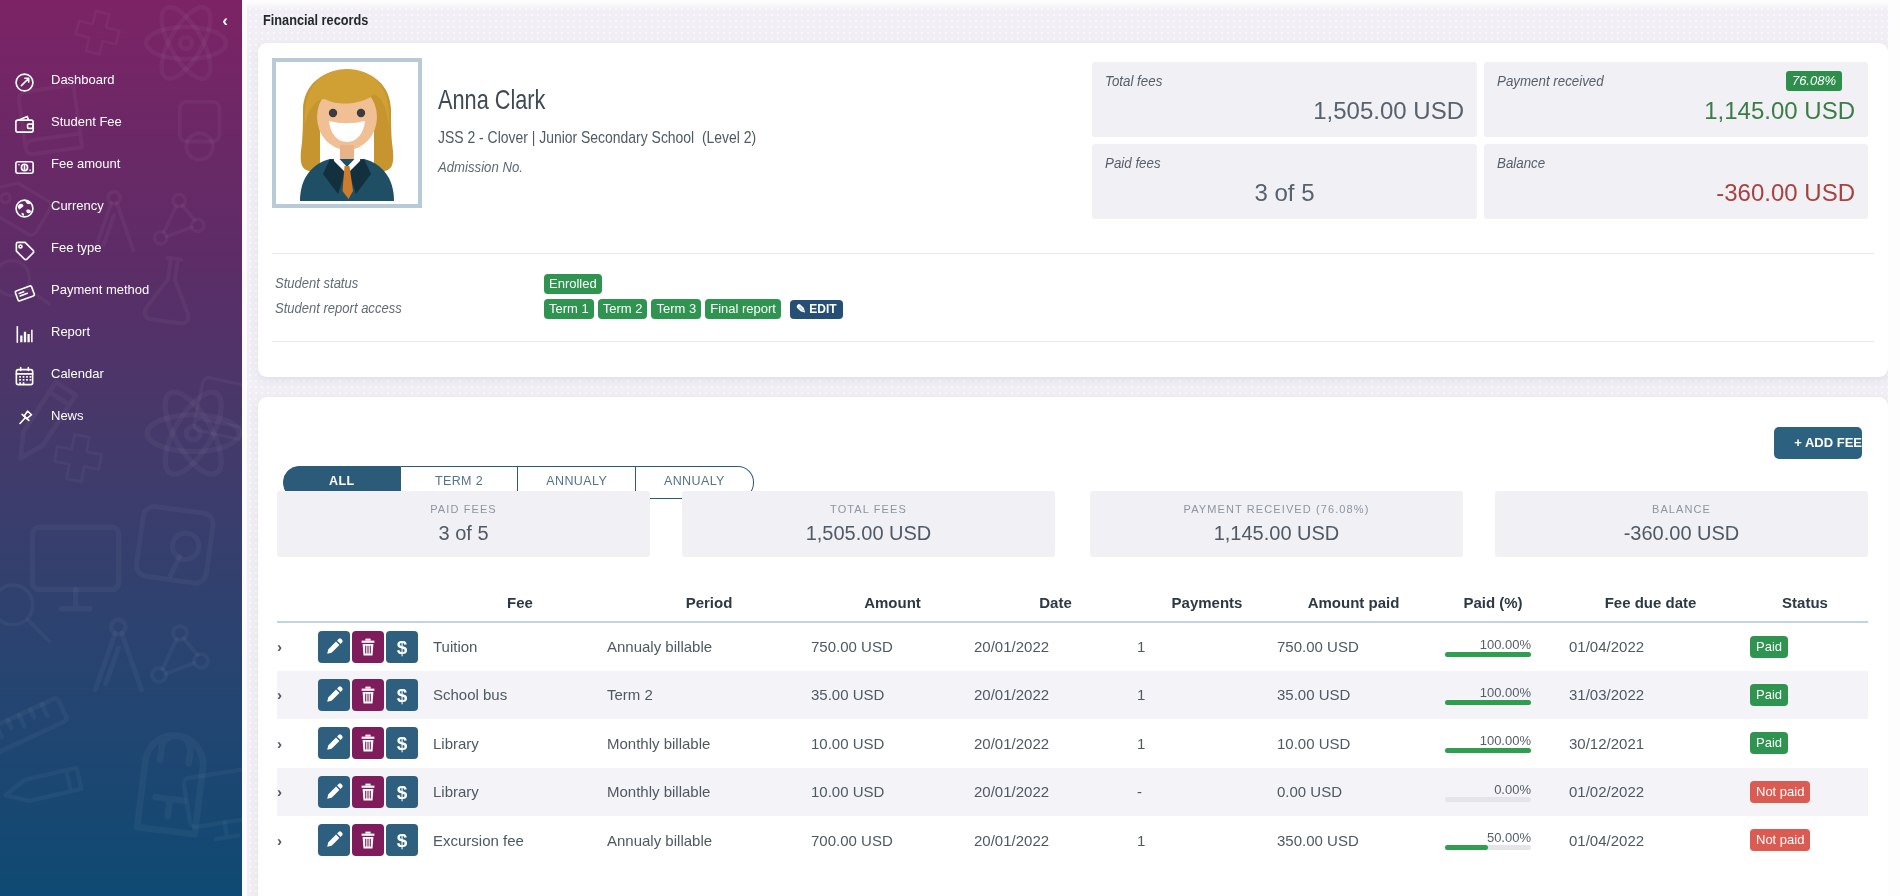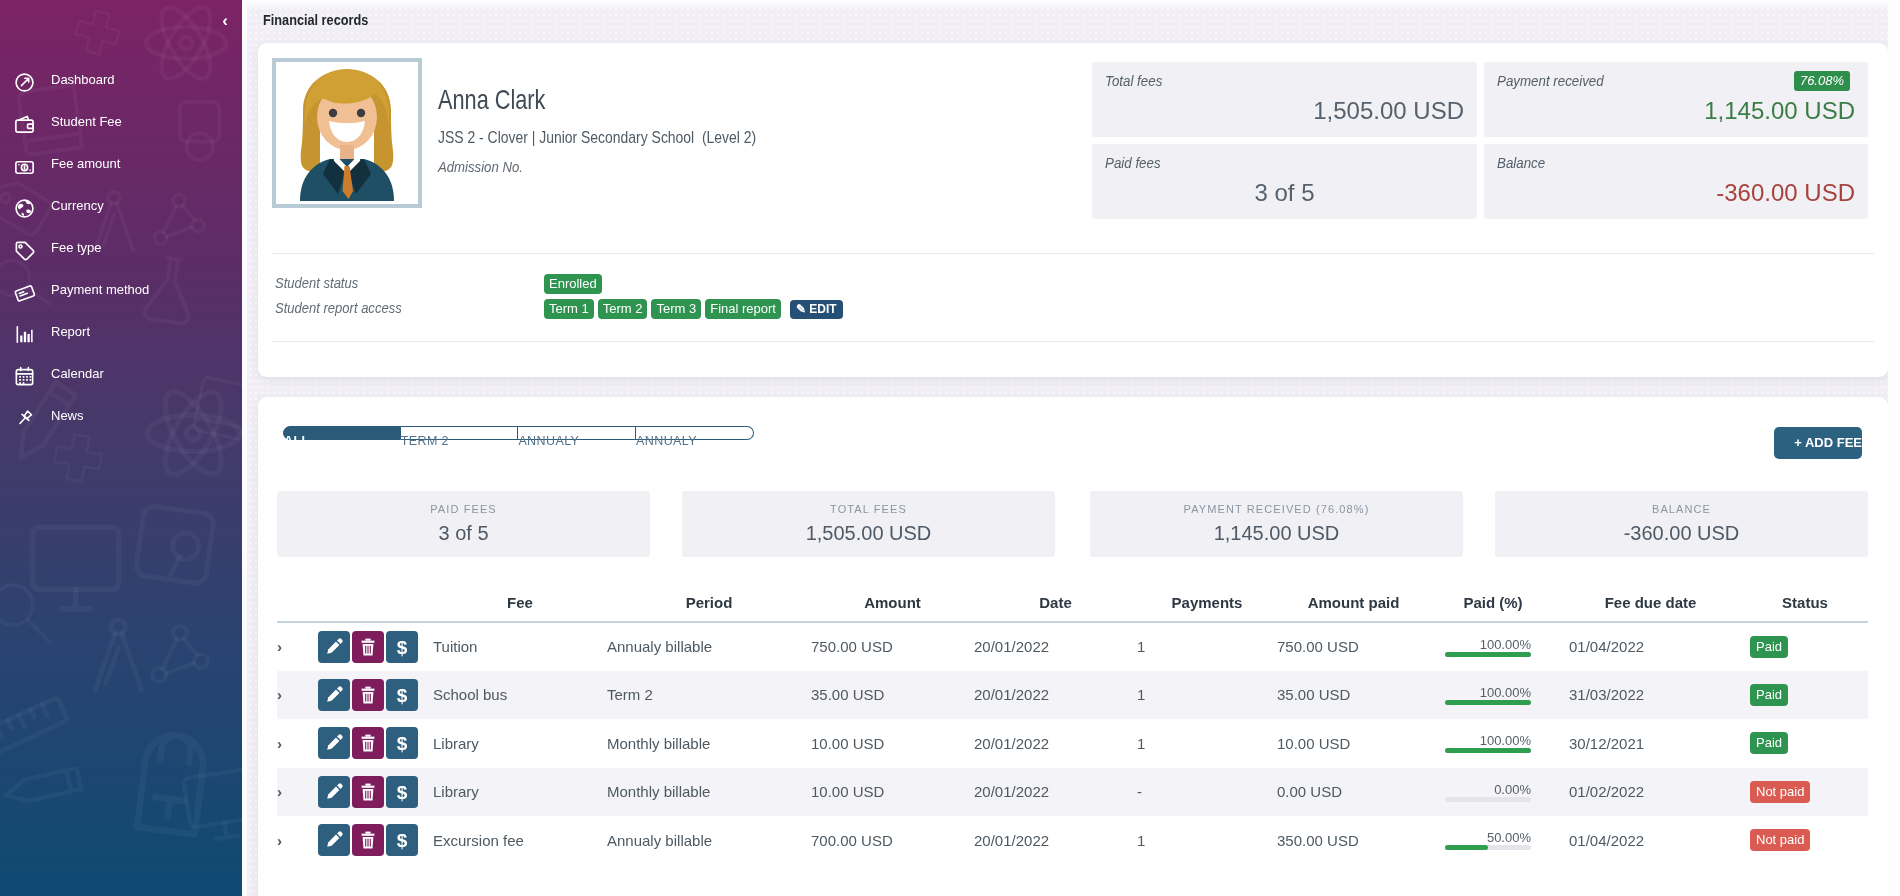--- a/index.html
+++ b/index.html
@@ -43,38 +43,38 @@
 #sclass { position:absolute; left:180px; top:85px; font-size:17px; color:#4e5a64; transform:scaleX(0.82); transform-origin:left top; }
 #sadm { position:absolute; left:180px; top:115px; font-size:15.5px; font-style:italic; color:#5f6973; transform:scaleX(0.85); transform-origin:left top; }
 
 .statbox { position:absolute; background:#f1f0f5; border-radius:3px; }
 .statbox .slabel { position:absolute; left:13px; top:10px; font-size:15.5px; font-style:italic; color:#555f6a; transform:scaleX(0.86); transform-origin:left top; }
 .statbox .sval { position:absolute; right:13px; bottom:12px; font-size:24px; color:#57626e; }
 #sb1 { left:834px; top:19px; width:385px; height:75px; }
 #sb2 { left:1226px; top:19px; width:384px; height:75px; }
 #sb3 { left:834px; top:101px; width:385px; height:75px; }
 #sb4 { left:1226px; top:101px; width:384px; height:75px; }
-#sb2 .pct { position:absolute; right:18px; top:9px; background:#2e8f4c; color:#fff; font-size:13px; font-style:italic; padding:2px 6px 3px; border-radius:3px; }
+#sb2 .pct { position:absolute; right:26px; top:9px; background:#2e8f4c; color:#fff; font-size:13px; font-style:italic; padding:2px 6px 3px; border-radius:3px; }
 #sb2 .sval { color:#3b7d46; }
 #sb3 .sval { left:0; right:0; text-align:center; }
 #sb4 .sval { color:#a8423e; }
 
 .divider { position:absolute; left:14px; width:1602px; height:1px; background:#e8e7ed; }
 #div1 { top:210px; }
 #div2 { top:298px; }
 .srow-label { position:absolute; left:17px; font-size:15.5px; font-style:italic; color:#626c76; transform:scaleX(0.84); transform-origin:left top; }
 .badge { display:inline-block; background:#2e9450; color:#fff; font-size:13px; border-radius:4px; padding:2px 5px 3px; margin-right:4px; }
 #badges1 { position:absolute; left:286px; top:231px; }
 #badges2 { position:absolute; left:286px; top:256px; }
 #editbtn { display:inline-block; background:#254f74; color:#fff; font-size:12px; font-weight:700; border-radius:4px; padding:2px 6px 3px; margin-left:5px; }
 
 
 #tabs { position:absolute; left:25px; top:29px; height:31px; }
-.tab { position:relative; float:left; width:117.7px; height:14px; line-height:29px; 
-  font-size:12.5px; letter-spacing:0.4px; color:#54738a; background:#fff; border:1.5px solid #2c5b79; border-left-width:0; }
+.tab { position:relative; float:left; width:117.7px; height:33px; line-height:29px; text-align:center;
+  font-size:12.5px; letter-spacing:0.4px; color:#54738a; background:#fff; border:1.5px solid #2c5b79; border-left-width:0;margin-top:40px; }
 .tab:first-child { border-left-width:1.5px; border-radius:16px 0 0 16px; background:#2c5b79; color:#fff; font-weight:700; }
 .tab:last-child { border-radius:0 16px 16px 0; }
 #addfee { position:absolute; left:1516px; top:30px; width:88px; height:32px; background:#2c617f; border-radius:5px;
   color:#fff; font-size:13px; font-weight:700; text-align:right; line-height:32px; }
 .fbox { position:absolute; top:94px; width:373px; height:66px; background:#f1f0f5; border-radius:3px; text-align:center; }
 .fbox .flabel { margin-top:12px; font-size:11px; letter-spacing:1.1px; color:#8b95a1; }
 .fbox .fval { margin-top:7px; font-size:20px; color:#4f5a66; }
 #fb1 { left:19px; } #fb2 { left:424px; } #fb3 { left:832px; } #fb4 { left:1237px; }
 
 

